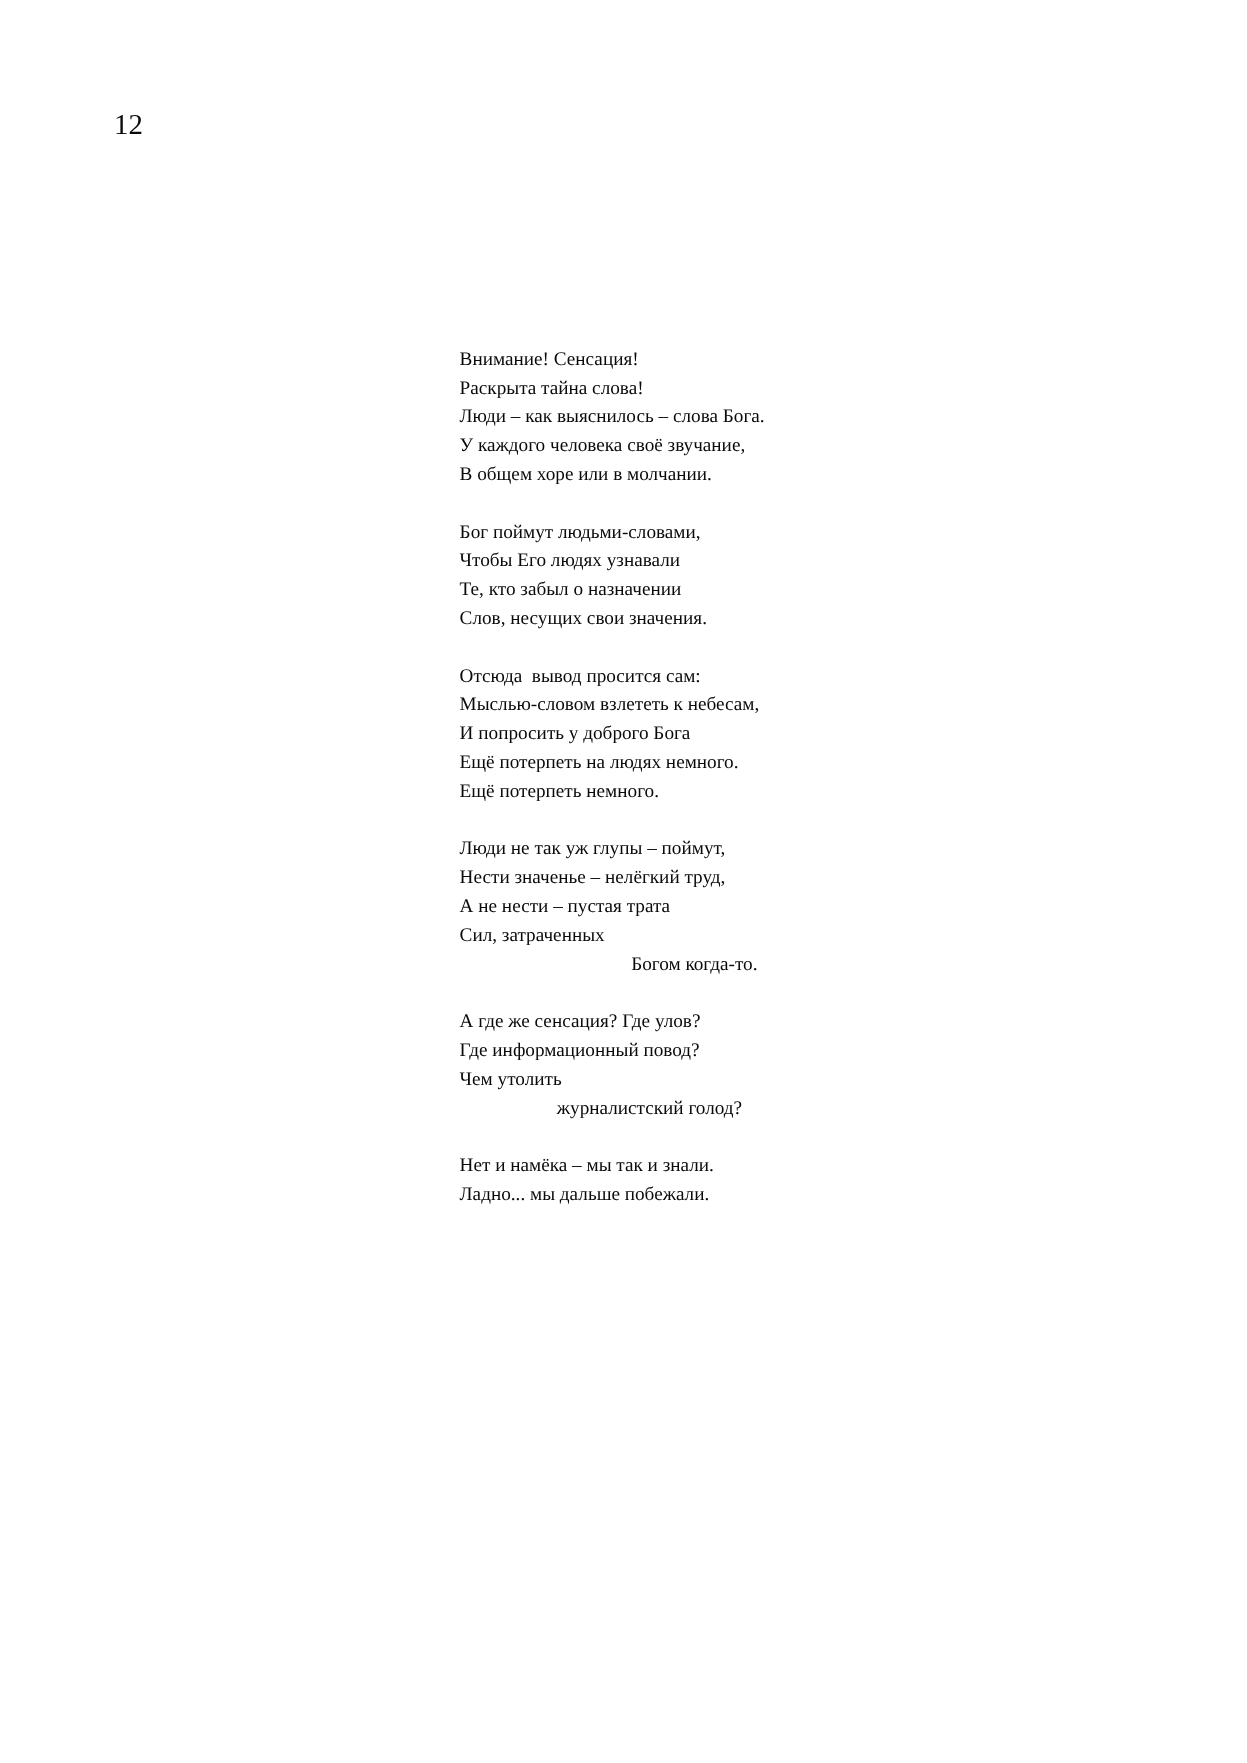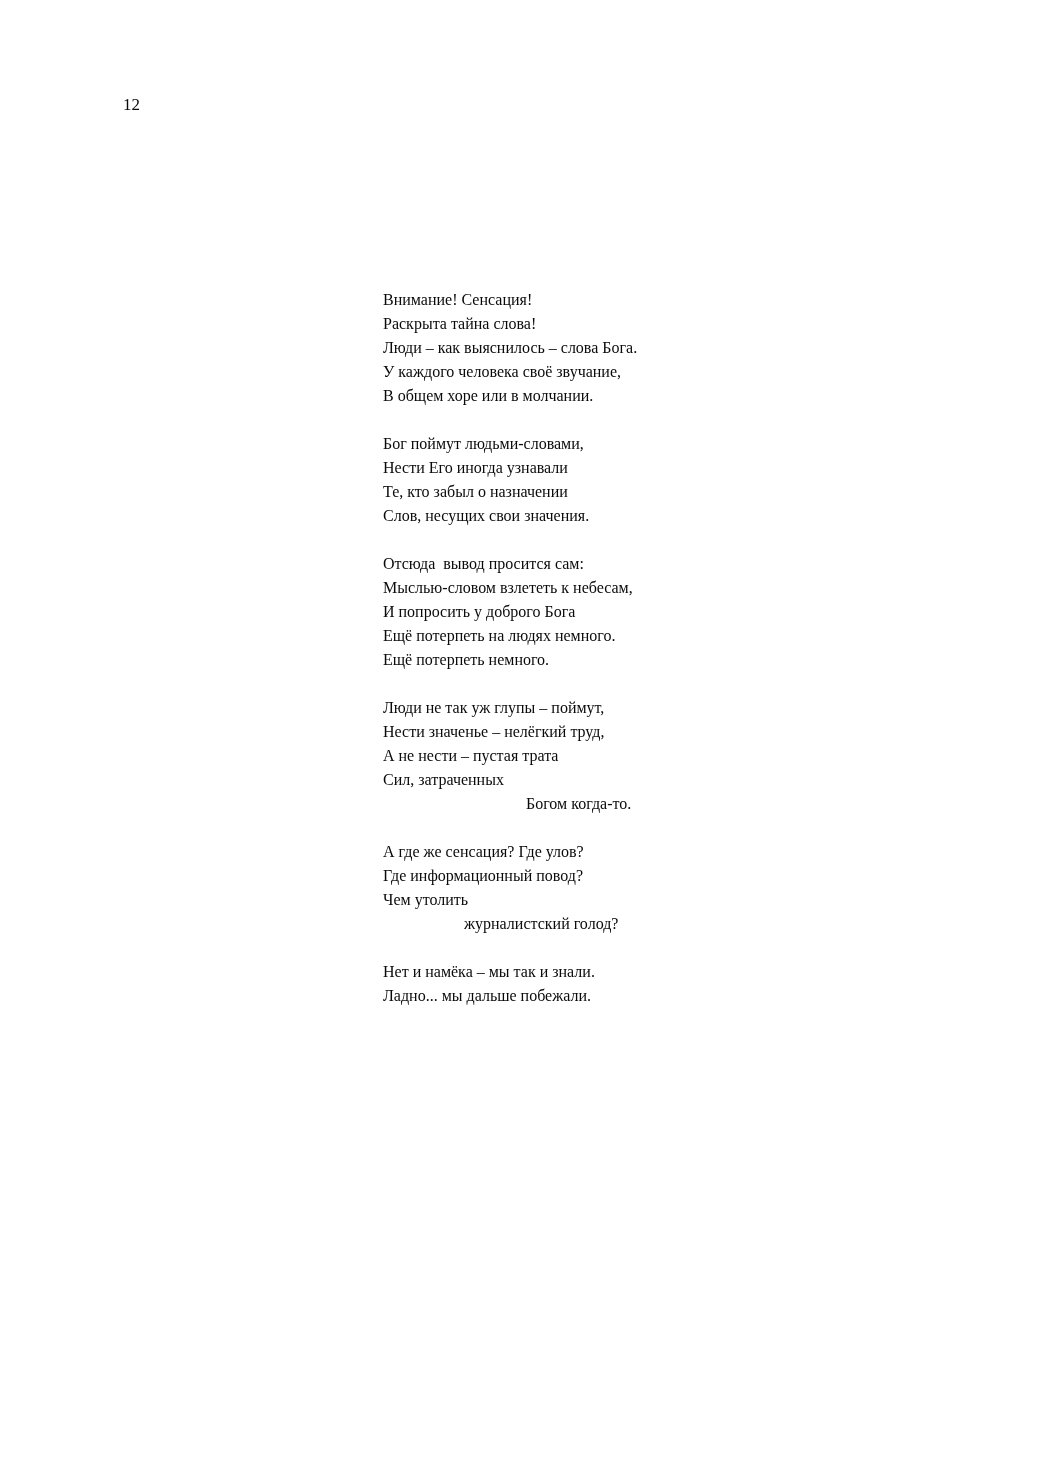--- a/index.html
+++ b/index.html
@@ -12,23 +12,22 @@
     background: #ffffff;
     position: relative;
     font-family: "Liberation Serif", serif;
     color: #0a0a0a;
     overflow: hidden;
   }
   .page-number {
     position: absolute;
     left: 95px;
     top: 93px;
-    font-size: 17px;
+    font-size: 24px;
     line-height: 24px;
-    margin-left: 28px;
   }
   .poem {
     position: absolute;
     left: 383px;
     top: 288px;
     font-size: 16px;
     line-height: 24px;
   }
   .stanza {
     margin: 0 0 24px 0;
@@ -50,21 +49,21 @@
   <div class="stanza">
     <div class="line">Внимание! Сенсация!</div>
     <div class="line">Раскрыта тайна слова!</div>
     <div class="line">Люди – как выяснилось – слова Бога.</div>
     <div class="line">У каждого человека своё звучание,</div>
     <div class="line">В общем хоре или в молчании.</div>
   </div>
 
   <div class="stanza">
     <div class="line">Бог поймут людьми-словами,</div>
-    <div class="line">Нести Его иногда узнавали</div>
+    <div class="line">Чтобы Его людях узнавали</div>
     <div class="line">Те, кто забыл о назначении</div>
     <div class="line">Слов, несущих свои значения.</div>
   </div>
 
   <div class="stanza">
     <div class="line">Отсюда  вывод просится сам:</div>
     <div class="line">Мыслью-словом взлететь к небесам,</div>
     <div class="line">И попросить у доброго Бога</div>
     <div class="line">Ещё потерпеть на людях немного.</div>
     <div class="line">Ещё потерпеть немного.</div>

